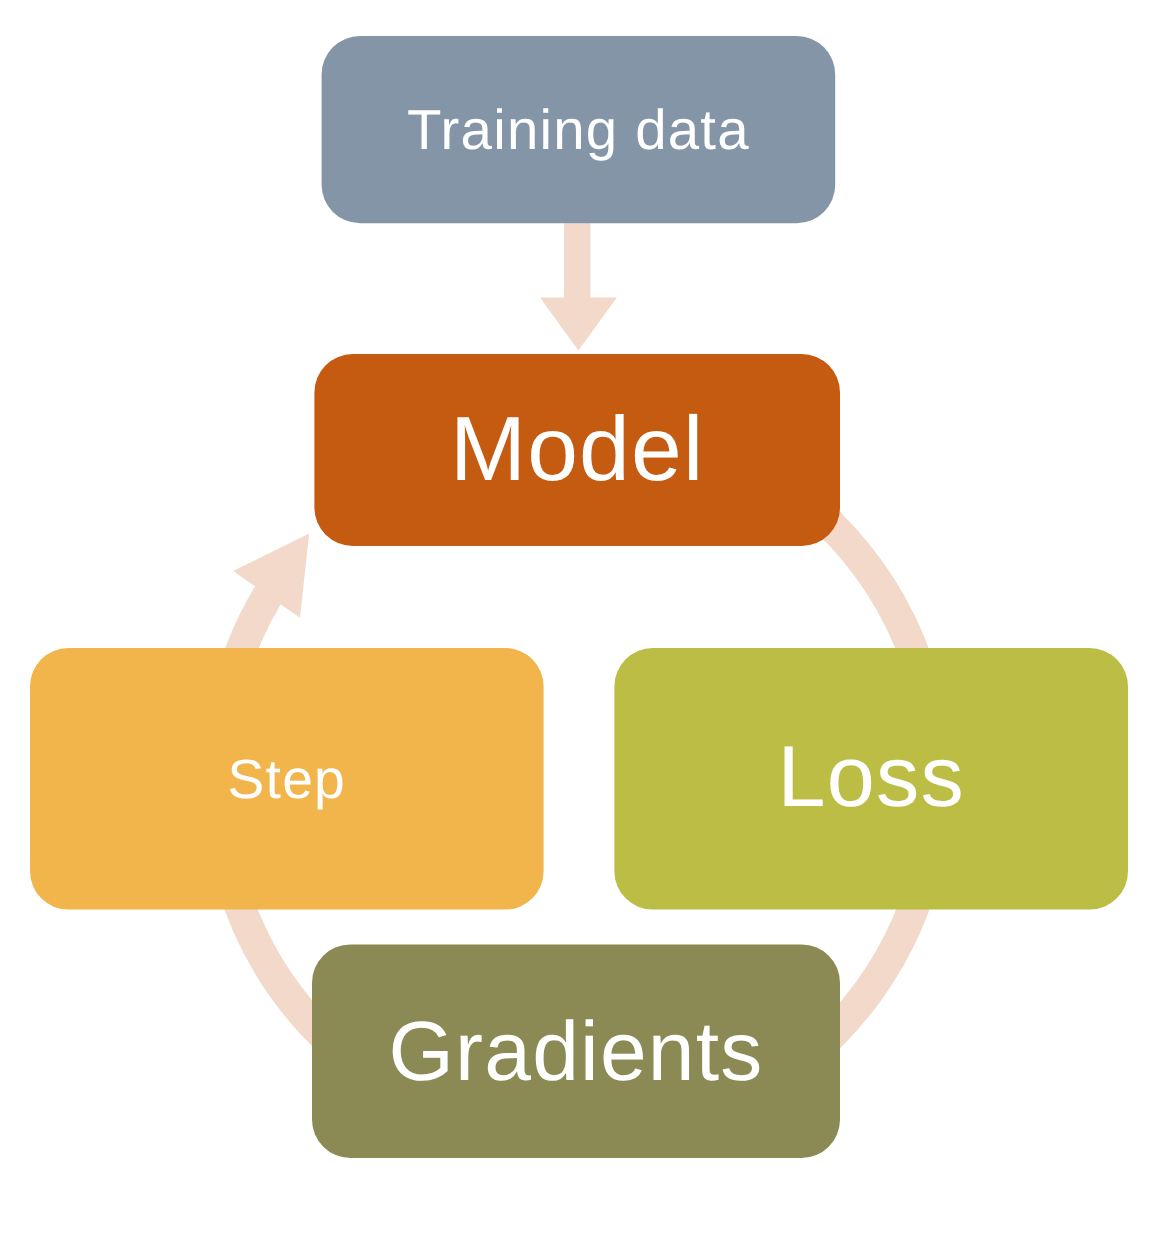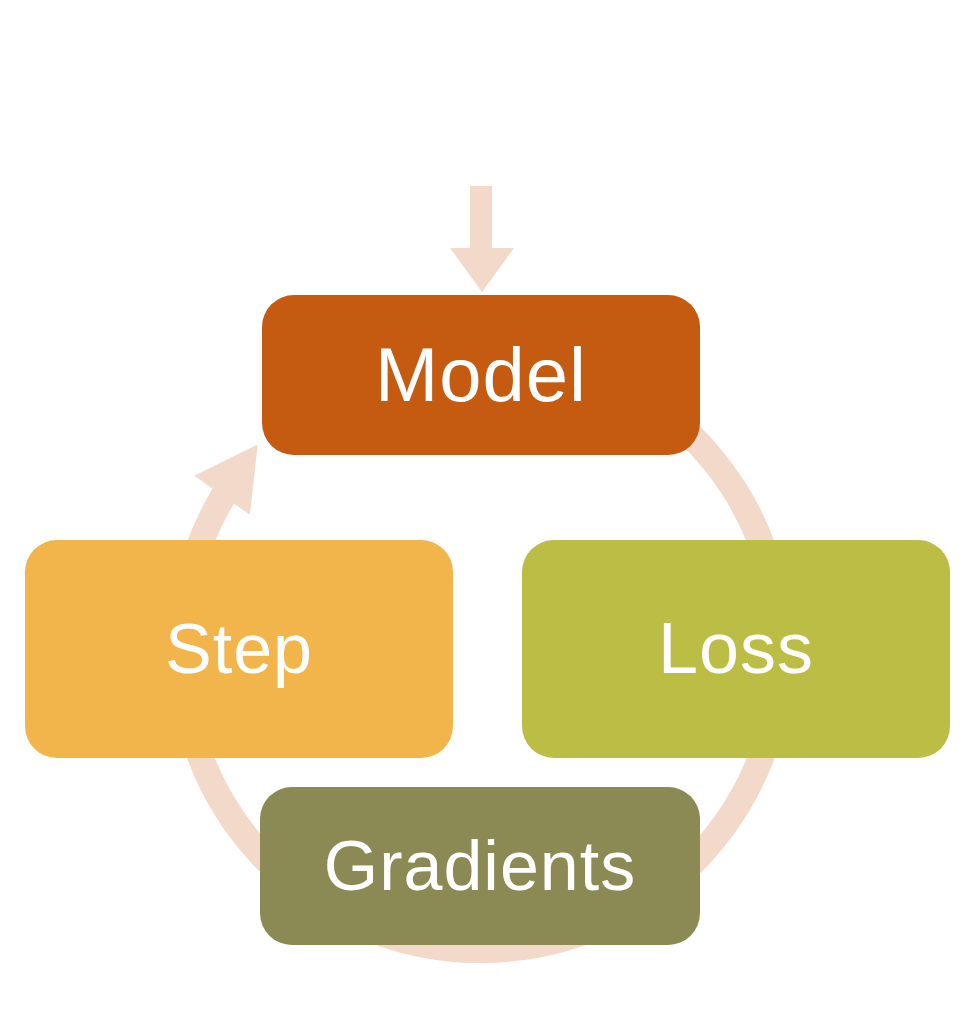--- a/index.html
+++ b/index.html
@@ -52,52 +52,55 @@
     left: 512px;
     top: 540px;
     width: 428px;
     height: 218px;
     font-size: 72px;
   }
   .node-gradients {
     left: 260px;
     top: 787px;
     width: 440px;
-    height: 158px;
+    height: 178px;
     font-size: 70px;
   }
   .node-step {
     left: 25px;
     top: 540px;
     width: 428px;
     height: 218px;
-    font-size: 70px;
+    font-size: 46px;
   }
 </style>
 </head>
 <body>
 
 <div class="canvas" style="color: rgb(255, 255, 255);">
 
   <svg class="connectors" viewBox="0 0 969 1028" xmlns="http://www.w3.org/2000/svg">
 
     <path d="M 481 350 A 300 300 0 1 1 235 478" fill="none" stroke-width="26" style="stroke: rgb(242, 217, 201);"></path>
 
     <polygon points="0,-36 34,26 -34,26" transform="translate(237,474) rotate(35)" style="fill: rgb(242, 217, 201);"></polygon>
 
     <rect x="470" y="186" width="22" height="64" style="fill: rgb(242, 217, 201);"></rect>
     <polygon points="450,248 514,248 482,292" style="fill: rgb(242, 217, 201);"></polygon>
   </svg>
 
+  <div class="node node-training-data" style="background: rgb(132, 149, 168);">
+    <span>Training data</span>
+  </div>
 
   <div class="node node-model" style="background: rgb(197, 90, 17);">
     <span>Model</span>
   </div>
 
-  <div class="node node-loss" style="background: rgb(188, 189, 68); margin-left: 10px;">
+  <div class="node node-loss" style="background: rgb(188, 189, 68);">
     <span>Loss</span>
   </div>
 
   <div class="node node-gradients" style="background: rgb(139, 138, 85);">
     <span>Gradients</span>
   </div>
 
   <div class="node node-step" style="background: rgb(241, 181, 76);">
     <span>Step</span>
   </div>

